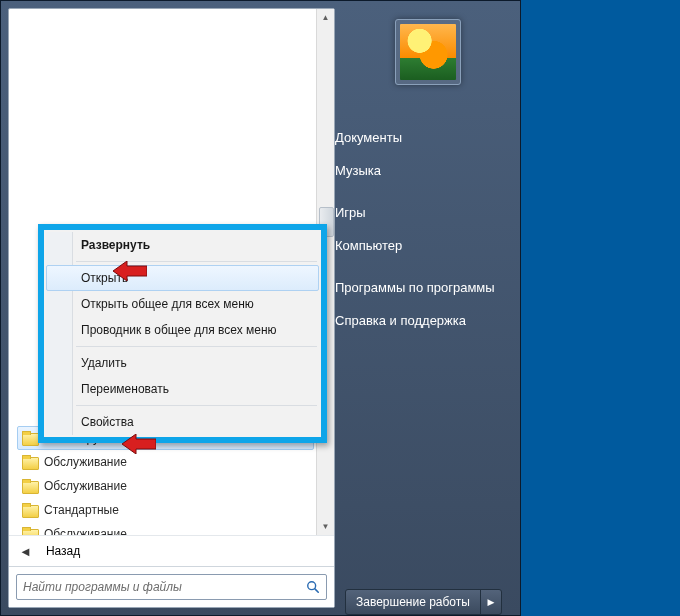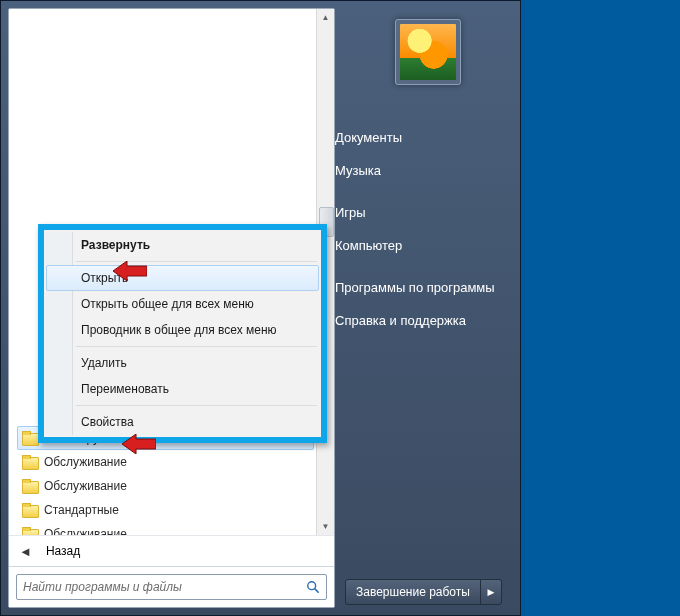--- a/index.html
+++ b/index.html
@@ -47,21 +47,21 @@
     border-radius:3px;box-shadow:0 0 6px rgba(0,0,0,.4)}
   .avatar-inner{width:100%;height:100%;background:
     radial-gradient(circle at 35% 30%,#fff176 0 22%,transparent 23%),
     radial-gradient(circle at 60% 55%,#ff9800 0 30%,transparent 31%),
     linear-gradient(to bottom,#ffb74d,#fb8c00 60%,#2e7d32 60%,#1b5e20);
     border-radius:1px}
 
   .ritem{padding:9px 0;color:#fff;font-size:13px;cursor:default}
   .rspacer{height:9px}
 
-  .shutdown-row{margin-top:auto;margin-bottom:10px;padding:0 10px;display:flex;justify-content:flex-start}
+  .shutdown-row{margin-top:auto;padding:0 10px;display:flex;justify-content:flex-start}
   .shutdown{display:flex;align-items:stretch;height:24px;border:1px solid #22303f;border-radius:3px;
     background:linear-gradient(to bottom,#53637a,#3b4a5e);color:#fff;overflow:hidden}
   .shutdown .lbl{padding:0 10px;display:flex;align-items:center;font-size:12px}
   .shutdown .drop{width:20px;border-left:1px solid #22303f;display:flex;align-items:center;justify-content:center;font-size:9px}
 
   
   .context{position:absolute;left:38px;top:224px;width:273px;background:#f2f2f2;border:6px solid #0ea5e9;
     box-shadow:2px 3px 6px rgba(0,0,0,.35);padding:2px;z-index:50}
   .ctx-gutter{position:absolute;left:2px;top:2px;bottom:2px;width:26px;background:#eef1f4;border-right:1px solid #d9dde2}
   .ctx-item{position:relative;padding:5px 10px 5px 34px;color:#1a1a1a;z-index:1;border:1px solid transparent;border-radius:2px}

